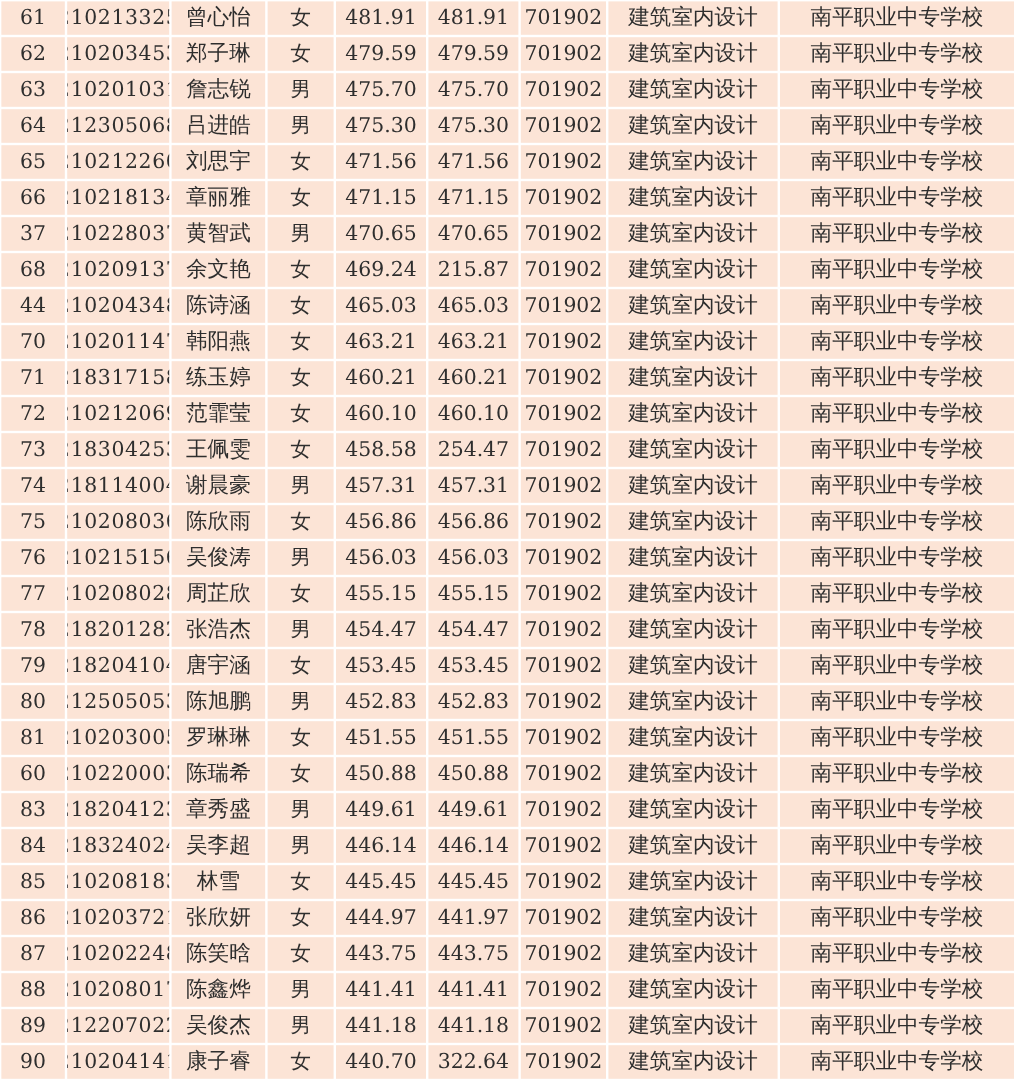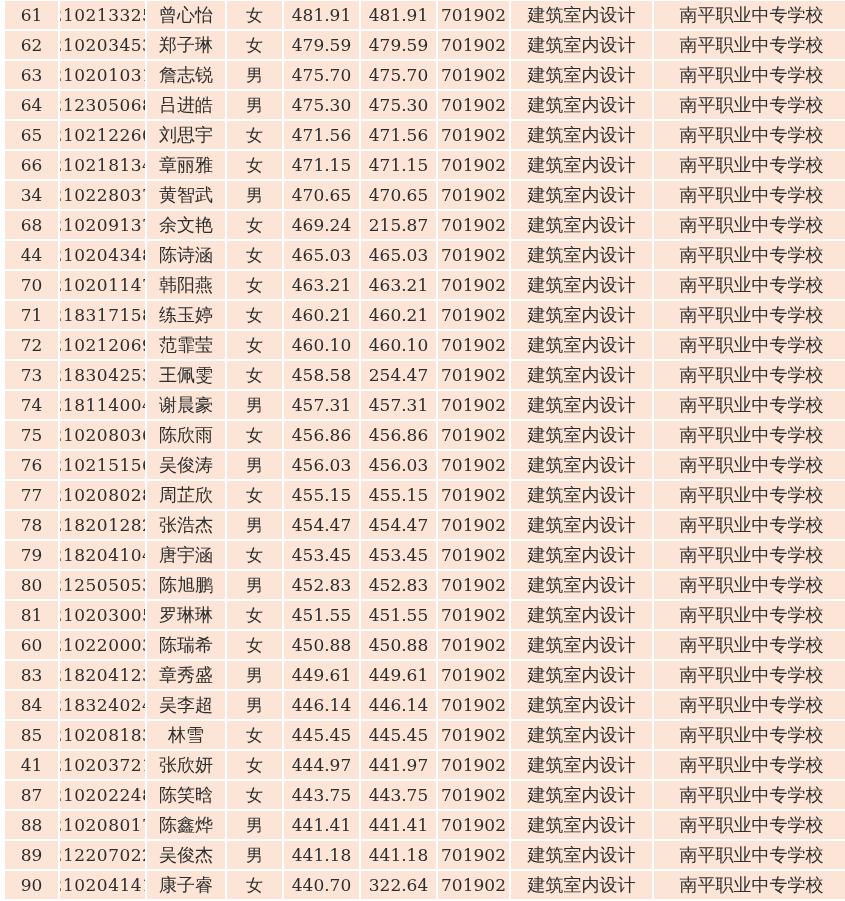--- a/index.html
+++ b/index.html
@@ -7,21 +7,21 @@
     padding: 0;
     background: #ffffff;
     font-family: "DejaVu Serif", "DejaVu Sans", serif;
   }
   .table-wrap {
     width: 845px;
     height: 901px;
     box-sizing: border-box;
     background: #ffffff;
     border-top: 1px solid #ffffff;
-    border-left: 5px solid #f97316;
+    border-left: 1px solid #f97316;
     display: grid;
     grid-auto-rows: 28px;
     row-gap: 2px;
     overflow: hidden;
   }
   .row {
     display: grid;
     grid-template-columns: 53px 85px 78px 55px 75px 75px 71px 141px 195px;
     column-gap: 2px;
     height: 28px;
@@ -104,21 +104,21 @@
       <div class="cell c1">210218134</div>
       <div class="cell c2">章丽雅</div>
       <div class="cell c3">女</div>
       <div class="cell c4">471.15</div>
       <div class="cell c5">471.15</div>
       <div class="cell c6">701902</div>
       <div class="cell c7">建筑室内设计</div>
       <div class="cell c8">南平职业中专学校</div>
     </div>
     <div class="row">
-      <div class="cell c0">34</div>
+      <div class="cell c0">37</div>
       <div class="cell c1">210228037</div>
       <div class="cell c2">黄智武</div>
       <div class="cell c3">男</div>
       <div class="cell c4">470.65</div>
       <div class="cell c5">470.65</div>
       <div class="cell c6">701902</div>
       <div class="cell c7">建筑室内设计</div>
       <div class="cell c8">南平职业中专学校</div>
     </div>
     <div class="row">
@@ -313,21 +313,21 @@
       <div class="cell c1">210208183</div>
       <div class="cell c2">林雪</div>
       <div class="cell c3">女</div>
       <div class="cell c4">445.45</div>
       <div class="cell c5">445.45</div>
       <div class="cell c6">701902</div>
       <div class="cell c7">建筑室内设计</div>
       <div class="cell c8">南平职业中专学校</div>
     </div>
     <div class="row">
-      <div class="cell c0">41</div>
+      <div class="cell c0">86</div>
       <div class="cell c1">210203721</div>
       <div class="cell c2">张欣妍</div>
       <div class="cell c3">女</div>
       <div class="cell c4">444.97</div>
       <div class="cell c5">441.97</div>
       <div class="cell c6">701902</div>
       <div class="cell c7">建筑室内设计</div>
       <div class="cell c8">南平职业中专学校</div>
     </div>
     <div class="row">

